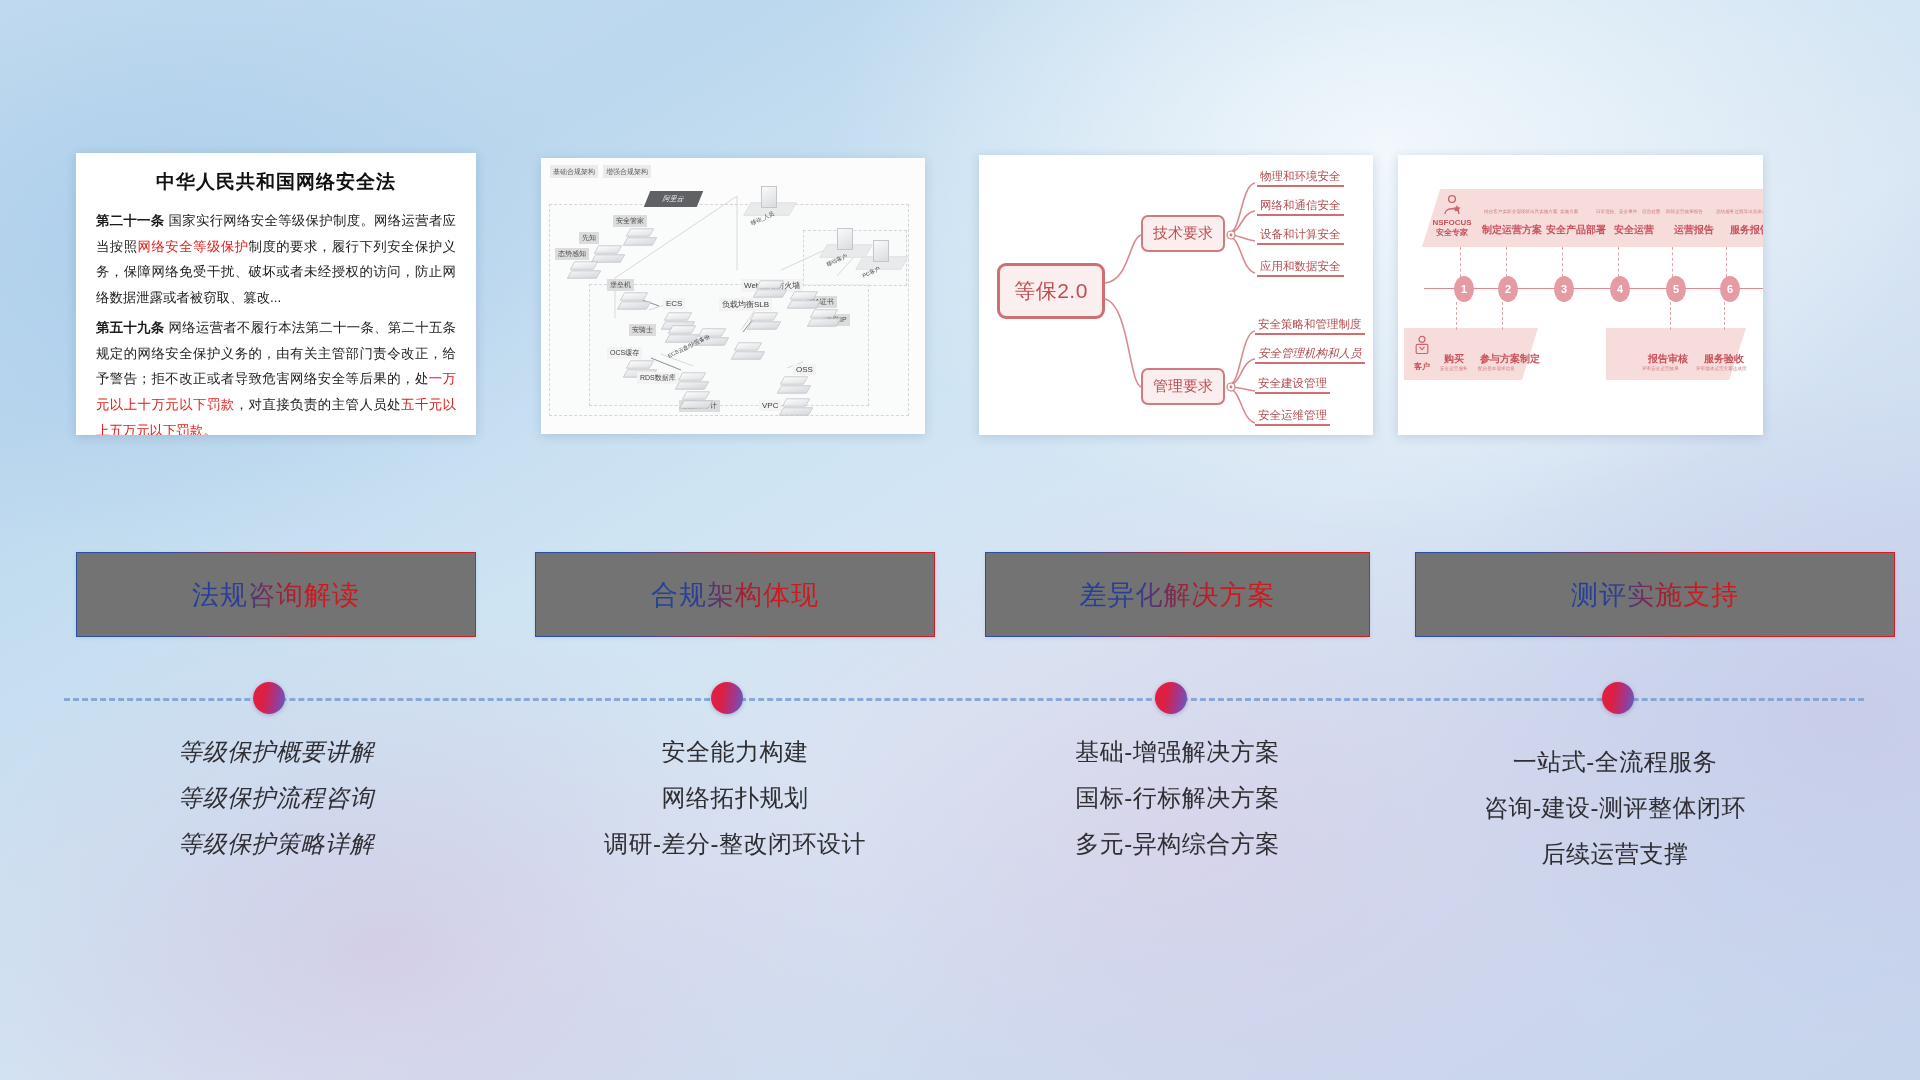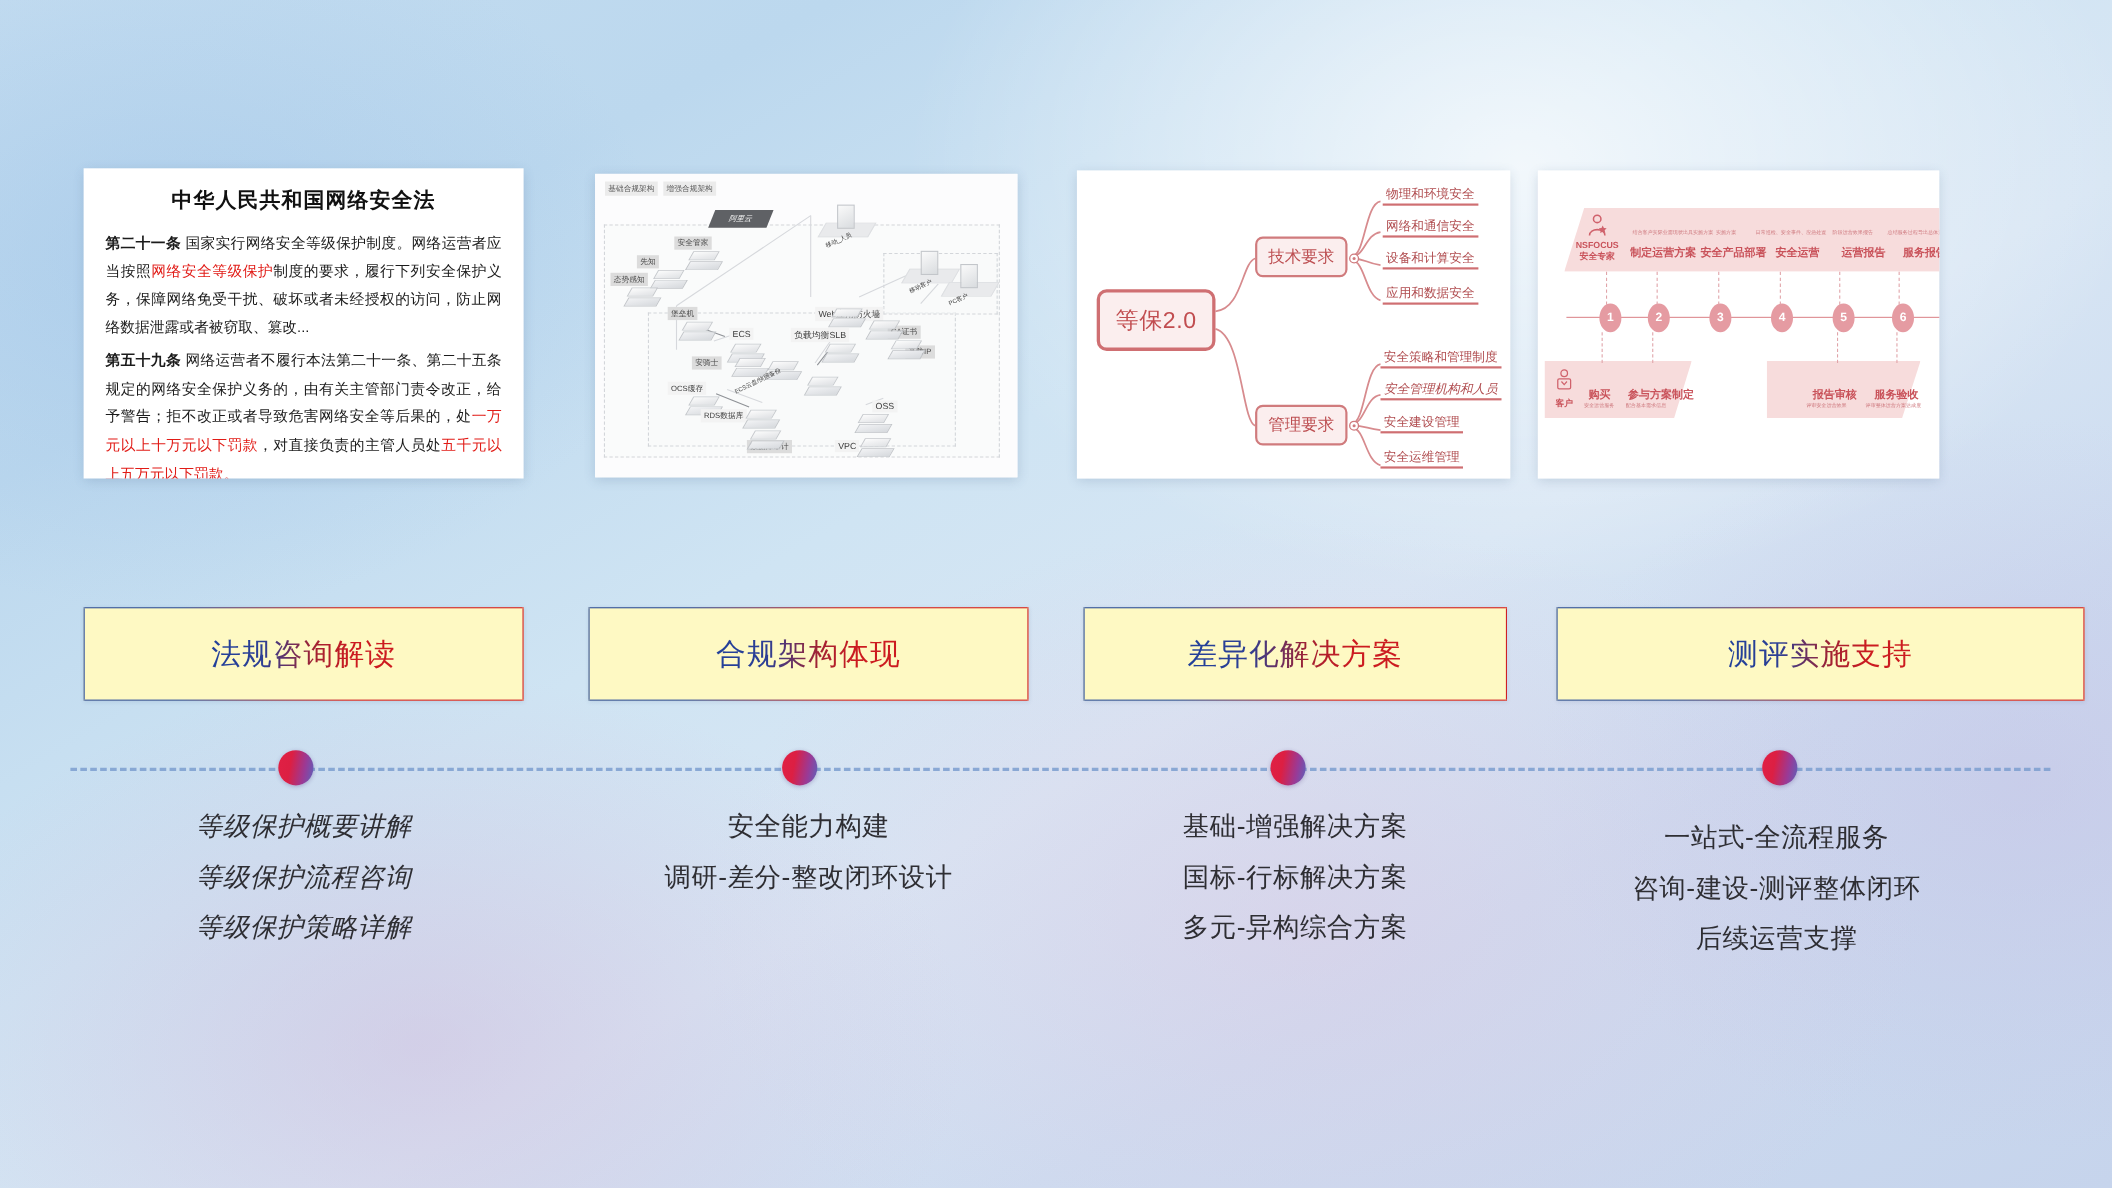--- a/index.html
+++ b/index.html
@@ -131,21 +131,21 @@
   }
   .nsf-dash { position: absolute; width: 1px; border-left: 1px dashed #e0a4a9; }
   .nsf-person {
     position: absolute; color: #d0626c;
   }
 
   
   .heads { position: absolute; top: 0; left: 0; width: 1920px; height: 1080px; }
   .head {
     position: absolute; top: 552px; height: 85px;
-    background: #fef9c3;
+    background: #737373;
     border: 1.6px solid;
     border-image: linear-gradient(90deg,#2c4f9e 0%,#2c4f9e 22%,#cf1f25 60%,#cf1f25 100%) 1;
     display: flex; align-items: center; justify-content: center;
     box-shadow: 0 1px 4px rgba(40,70,120,0.12);
   }
   .head.h1 { left: 76px;   width: 400px; }
   .head.h2 { left: 535px;  width: 400px; }
   .head.h3 { left: 985px;  width: 385px; }
   .head.h4 { left: 1415px; width: 480px; }
   .head-title {
@@ -476,20 +476,21 @@
 <div class="lists">
 
   <div class="list l1">
     <div class="list-item">等级保护概要讲解</div>
     <div class="list-item">等级保护流程咨询</div>
     <div class="list-item">等级保护策略详解</div>
   </div>
 
   <div class="list l2">
     <div class="list-item">安全能力构建</div>
+    <div class="list-item">网络拓扑规划</div>
     <div class="list-item">调研-差分-整改闭环设计</div>
   </div>
 
   <div class="list l3">
     <div class="list-item">基础-增强解决方案</div>
     <div class="list-item">国标-行标解决方案</div>
     <div class="list-item">多元-异构综合方案</div>
   </div>
 
   <div class="list l4" style="padding-top:10px;">

